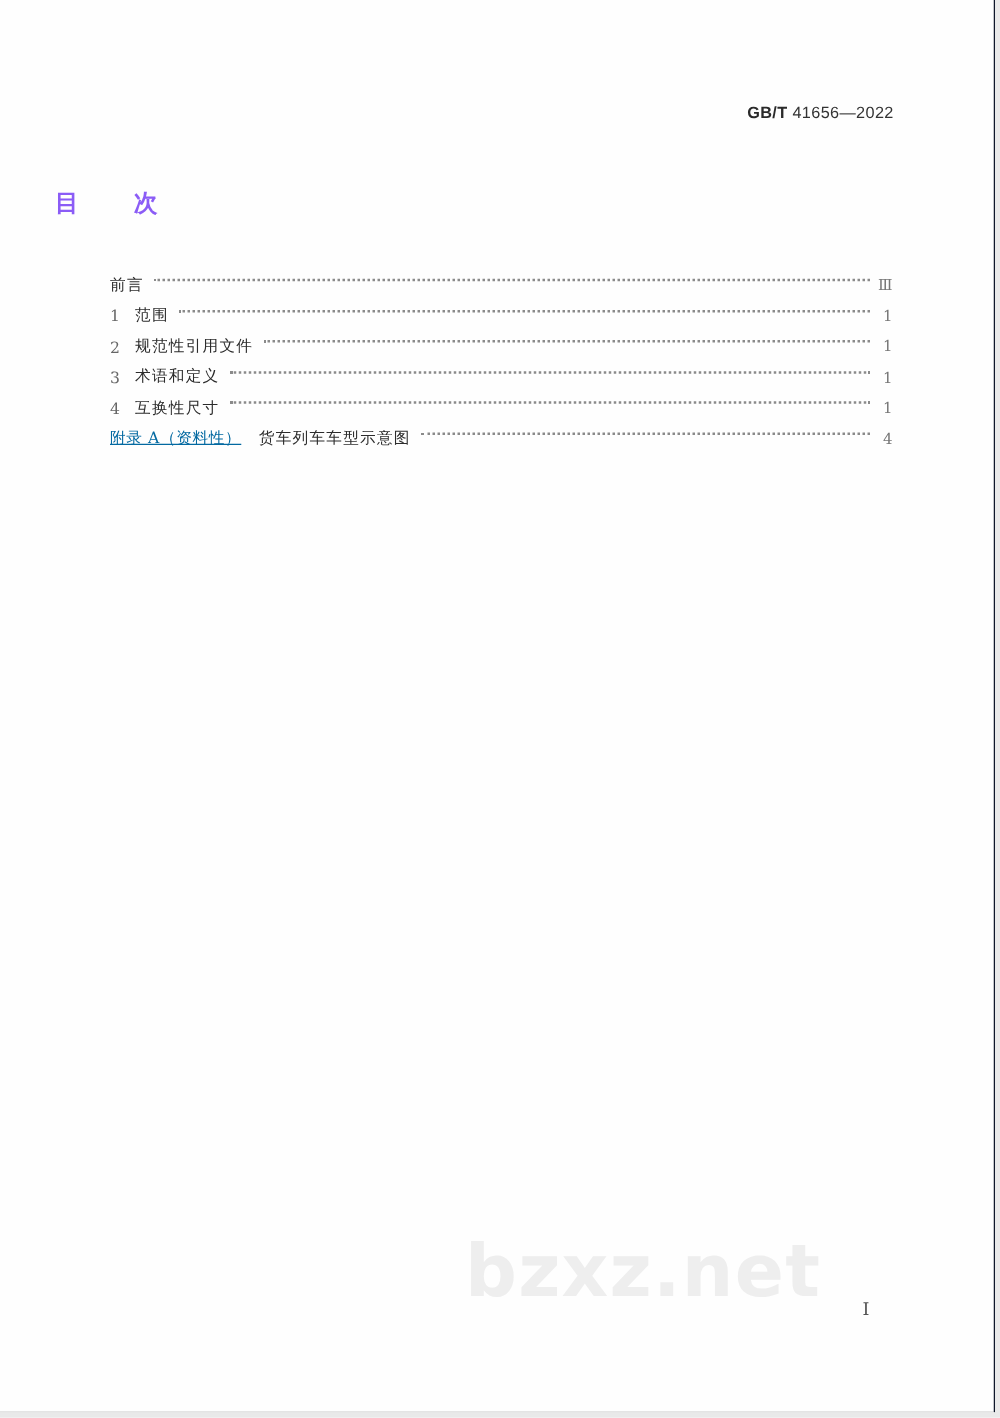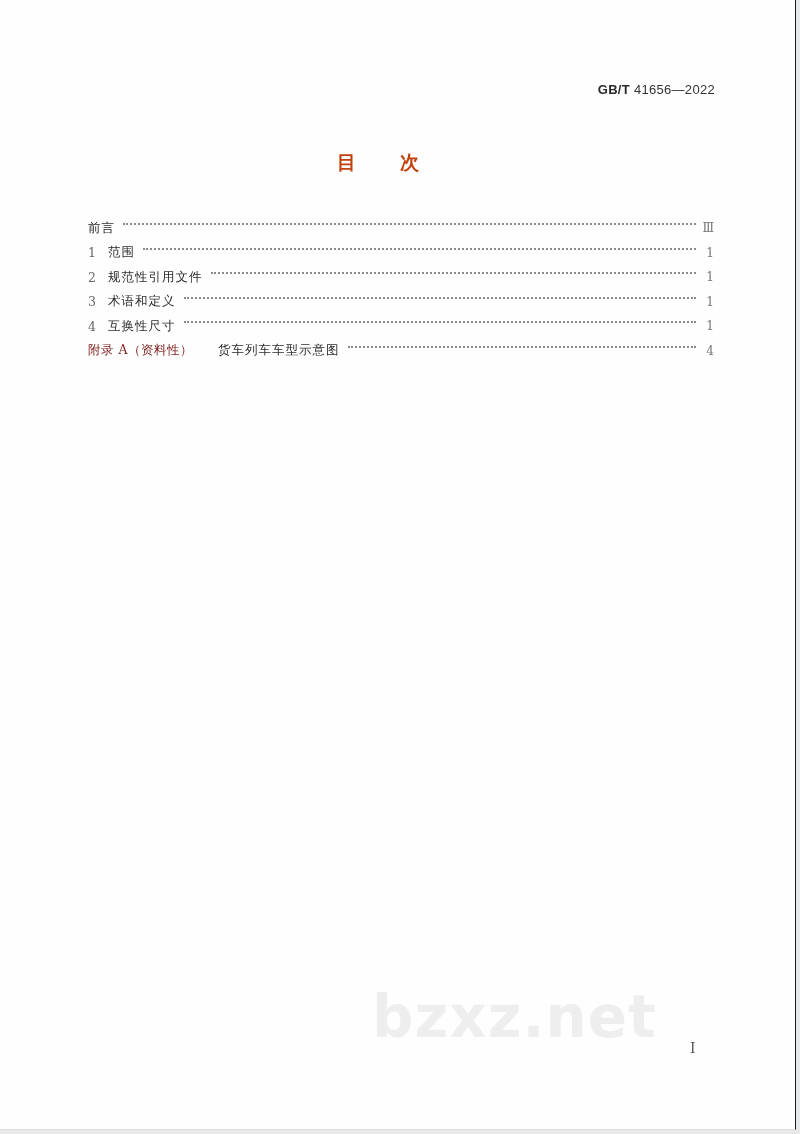--- a/index.html
+++ b/index.html
@@ -36,25 +36,24 @@
     }
     .doc-code .code-num {
       font-weight: normal;
       color: #333;
     }
     .toc-title {
       position: absolute;
       left: 0;
       width: 756px;
       top: 150px;
-      text-align: center;
       font-family: "DejaVu Sans", "Liberation Sans", sans-serif;
       font-weight: bold;
       font-size: 19px;
-      color: #c2410c;
+      color: #8b5cf6;
       letter-spacing: 44px;
       text-indent: 44px;
     }
     .toc {
       position: absolute;
       left: 88px;
       top: 216px;
       width: 626px;
     }
     .toc-row {
@@ -70,23 +69,24 @@
       width: 20px;
       flex: 0 0 auto;
     }
     .toc-label {
       flex: 0 0 auto;
       color: #2c2c2c;
       letter-spacing: 1px;
     }
     .toc-prefix {
       flex: 0 0 auto;
-      color: #7f1d1d;
+      color: #0369a1;
       letter-spacing: 0.5px;
-      margin-right: 25px;
+      margin-right: 14px;
+      text-decoration: underline;
     }
     .toc-leader {
       flex: 1 1 auto;
       margin: 0 6px 0 8px;
       border-bottom: 2px dotted #8a8a8a;
       height: 0;
       position: relative;
       top: -4px;
     }
     .toc-page {

